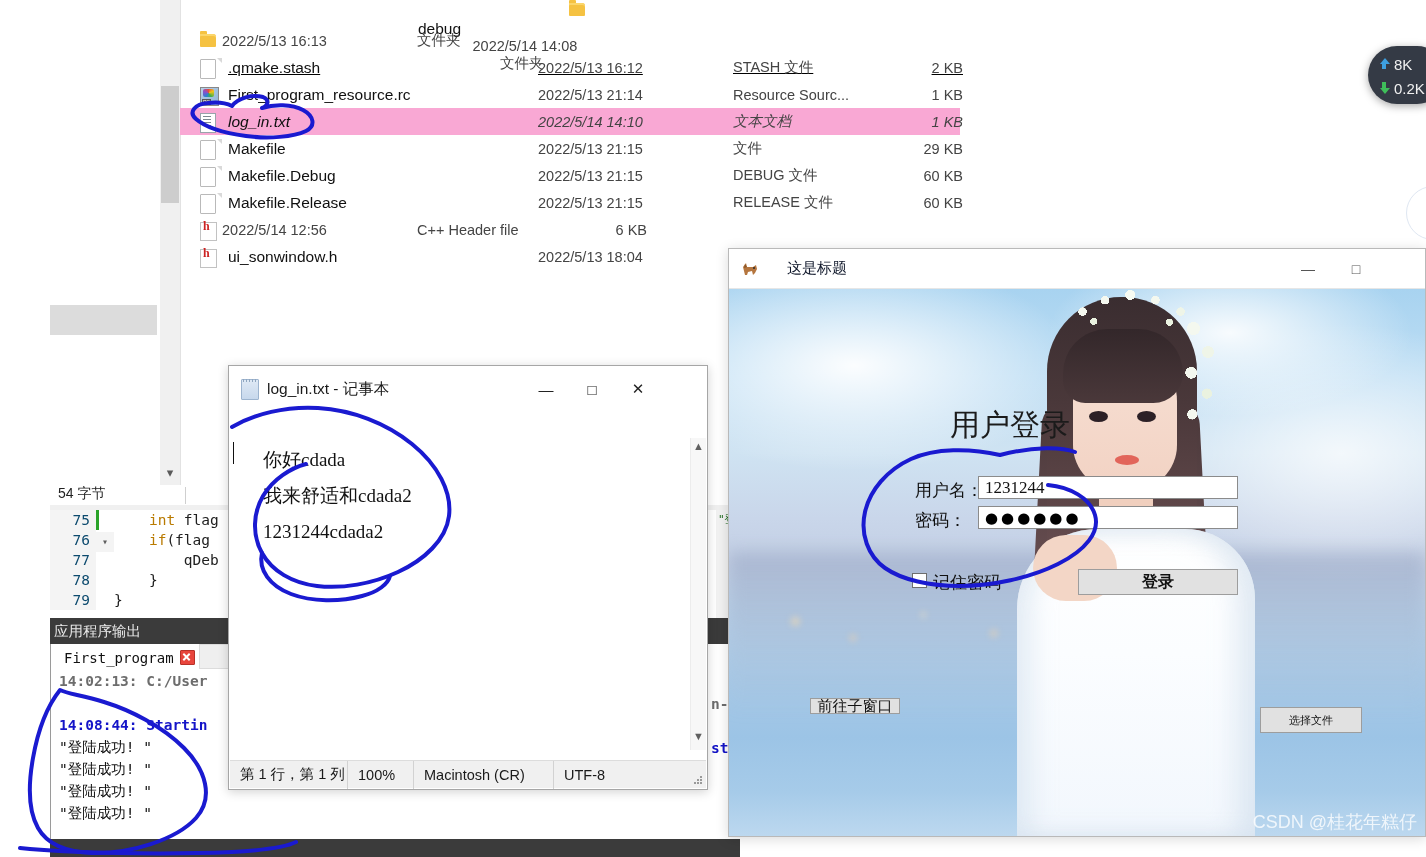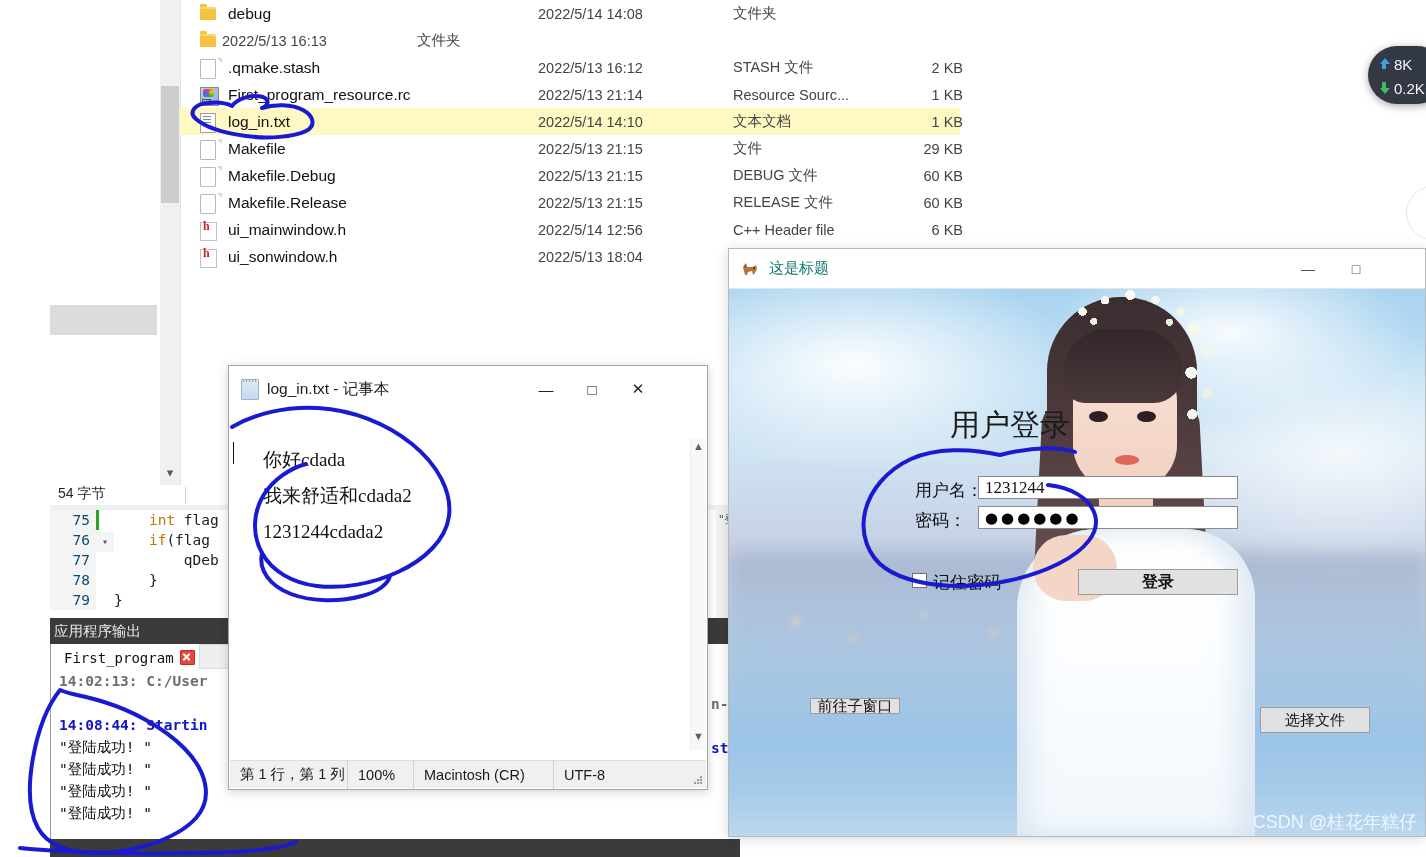--- a/index.html
+++ b/index.html
@@ -8,21 +8,21 @@
     background:#ffffff;
     font-family:"Liberation Sans","DejaVu Sans",sans-serif;
     -webkit-font-smoothing:antialiased;
   }
   .abs{position:absolute;}
 
   
   #explorer{left:0;top:0;width:1426px;height:857px;background:#ffffff;}
   #explorer-list{left:180px;top:0;width:780px;height:268px;}
   .file-row{position:absolute;left:0;width:780px;height:27px;display:flex;align-items:center;}
-  .file-row.selected{background:#fef9c3;}
+  .file-row.selected{background:#f9a8d4;font-style:italic;}
   .fr-icon{width:22px;height:20px;margin-left:20px;position:relative;flex:0 0 auto;}
   .fr-name{flex:0 0 auto;width:310px;font-size:15.5px;color:#101010;padding-left:6px;
            white-space:nowrap;overflow:hidden;}
   .fr-date{flex:0 0 auto;width:195px;font-size:14.5px;color:#444;white-space:nowrap;}
   .fr-type{flex:0 0 auto;width:140px;font-size:14.5px;color:#444;white-space:nowrap;}
   .fr-size{flex:0 0 auto;width:90px;font-size:14.5px;color:#444;text-align:right;white-space:nowrap;}
 
   
   .ic-folder{width:16px;height:13px;background:#f5c242;border-radius:1px 3px 1px 1px;
              box-shadow:inset 0 2px 0 #fbd66b;margin-top:3px;}
@@ -131,21 +131,21 @@
       radial-gradient(circle 1px at 2px 8px,#9a9a9a 99%,transparent),
       radial-gradient(circle 1px at 8px 2px,#9a9a9a 99%,transparent),
       radial-gradient(circle 1px at 5px 5px,#9a9a9a 99%,transparent);}
 
   
   #qtwin{left:728px;top:248px;width:698px;height:589px;background:#fff;
          border:1px solid #b9b9b9;box-sizing:border-box;box-shadow:0 2px 12px rgba(0,0,0,.15);}
   #qt-title{position:absolute;left:0;top:0;width:696px;height:40px;background:#ffffff;
             display:flex;align-items:center;border-bottom:1px solid #e6e6e6;box-sizing:border-box;}
   #qt-app-icon{width:18px;height:16px;margin-left:12px;position:relative;}
-  #qt-title-text{margin-left:10px;font-size:15px;color:#0f766e;}
+  #qt-title-text{margin-left:28px;font-size:15px;color:#0f172a;}
   .qt-ctl{position:absolute;top:0;height:40px;width:46px;display:flex;align-items:center;justify-content:center;
           color:#555;font-size:14px;}
   #qt-min{right:94px;}
   #qt-max{right:46px;}
   #qt-bg{position:absolute;left:0;top:40px;width:696px;height:547px;overflow:hidden;}
   #qt-sky{position:absolute;inset:0;
      background:
        radial-gradient(ellipse 320px 150px at 18% 14%, rgba(255,255,255,.95), rgba(255,255,255,0) 70%),
        radial-gradient(ellipse 260px 120px at 72% 8%, rgba(255,255,255,.9), rgba(255,255,255,0) 70%),
        radial-gradient(ellipse 300px 180px at 88% 30%, rgba(255,255,255,.75), rgba(255,255,255,0) 72%),
@@ -216,21 +216,21 @@
   #inp-pass{left:978px;top:506px;width:260px;height:23px;}
   #pass-dots{letter-spacing:3px;font-size:15px;color:#000;font-family:"DejaVu Sans",sans-serif;}
   #chk-remember{position:absolute;left:912px;top:573px;width:15px;height:15px;
      background:#fff;border:1px solid #6e6e6e;box-sizing:border-box;}
   #lbl-remember{left:933px;top:571px;font-size:17px;}
   .qt-btn{position:absolute;background:#e1e1e1;border:1px solid #9d9d9d;box-sizing:border-box;
      display:flex;align-items:center;justify-content:center;font-size:16px;color:#111;
      font-family:"Liberation Serif","DejaVu Serif",serif;}
   #btn-login{left:1078px;top:569px;width:160px;height:26px;font-weight:bold;}
   #btn-child{left:810px;top:698px;width:90px;height:16px;font-size:15px;}
-  #btn-file{left:1260px;top:707px;width:110px;height:26px;font-size:15px;}
+  #btn-file{left:1260px;top:707px;width:102px;height:26px;font-size:11px;}
   #watermark{position:absolute;right:8px;bottom:2px;font-size:18px;color:rgba(255,255,255,.78);
      font-family:"Liberation Sans",sans-serif;white-space:nowrap;}
 
   
   #netspeed{left:1368px;top:46px;width:78px;height:58px;background:#343a45;
      border-radius:29px;box-shadow:0 2px 8px rgba(0,0,0,.35);overflow:hidden;}
   .ns-row{position:absolute;left:10px;width:80px;height:24px;display:flex;align-items:center;
      color:#f0f0f0;font-size:15px;font-family:"Liberation Sans",sans-serif;}
   #ns-up{top:6px;} #ns-down{top:30px;}
   .ns-arrow{width:12px;height:14px;position:relative;margin-right:4px;}
@@ -251,38 +251,38 @@
 <div class="abs" id="explorer">
 
   <div class="abs" id="exp-scroll"></div>
   <div class="abs" id="exp-thumb"></div>
   <div class="abs" id="exp-down">▾</div>
   <div class="abs" id="exp-leftpanel"></div>
   <div class="abs" id="exp-status">54 字节</div>
   <div class="abs" id="exp-status-div"></div>
 
   <div class="abs" id="explorer-list">
-      <div class="file-row" style="top: 0px;">
+      <div class="file-row" style="top: 0px; flex-direction: column;">
         <div class="fr-icon">
           <div class="ic-folder"></div>
         </div>
         <div class="fr-name">debug</div>
         <div class="fr-date">2022/5/14 14:08</div>
         <div class="fr-type">文件夹</div>
         <div class="fr-size"></div>
       </div>
       <div class="file-row" style="top: 27px;">
         <div class="fr-icon">
           <div class="ic-folder"></div>
         </div>
         <div class="fr-date">2022/5/13 16:13</div>
         <div class="fr-type">文件夹</div>
         <div class="fr-size"></div>
       </div>
-      <div class="file-row" style="top: 54px;">
+      <div class="file-row" style="top: 54px; text-decoration: underline;">
         <div class="fr-icon">
           <div class="ic-doc"></div>
         </div>
         <div class="fr-name">.qmake.stash</div>
         <div class="fr-date">2022/5/13 16:12</div>
         <div class="fr-type">STASH 文件</div>
         <div class="fr-size">2 KB</div>
       </div>
       <div class="file-row" style="top: 81px;">
         <div class="fr-icon">
@@ -326,21 +326,20 @@
         </div>
         <div class="fr-name">Makefile.Release</div>
         <div class="fr-date">2022/5/13 21:15</div>
         <div class="fr-type">RELEASE 文件</div>
         <div class="fr-size">60 KB</div>
       </div>
       <div class="file-row" style="top: 216px;">
         <div class="fr-icon">
           <div class="ic-h"></div>
         </div>
-        <div class="fr-name">ui_mainwindow.h</div>
         <div class="fr-date">2022/5/14 12:56</div>
         <div class="fr-type">C++ Header file</div>
         <div class="fr-size">6 KB</div>
       </div>
       <div class="file-row" style="top: 243px;">
         <div class="fr-icon">
           <div class="ic-h"></div>
         </div>
         <div class="fr-name">ui_sonwindow.h</div>
         <div class="fr-date">2022/5/13 18:04</div>

